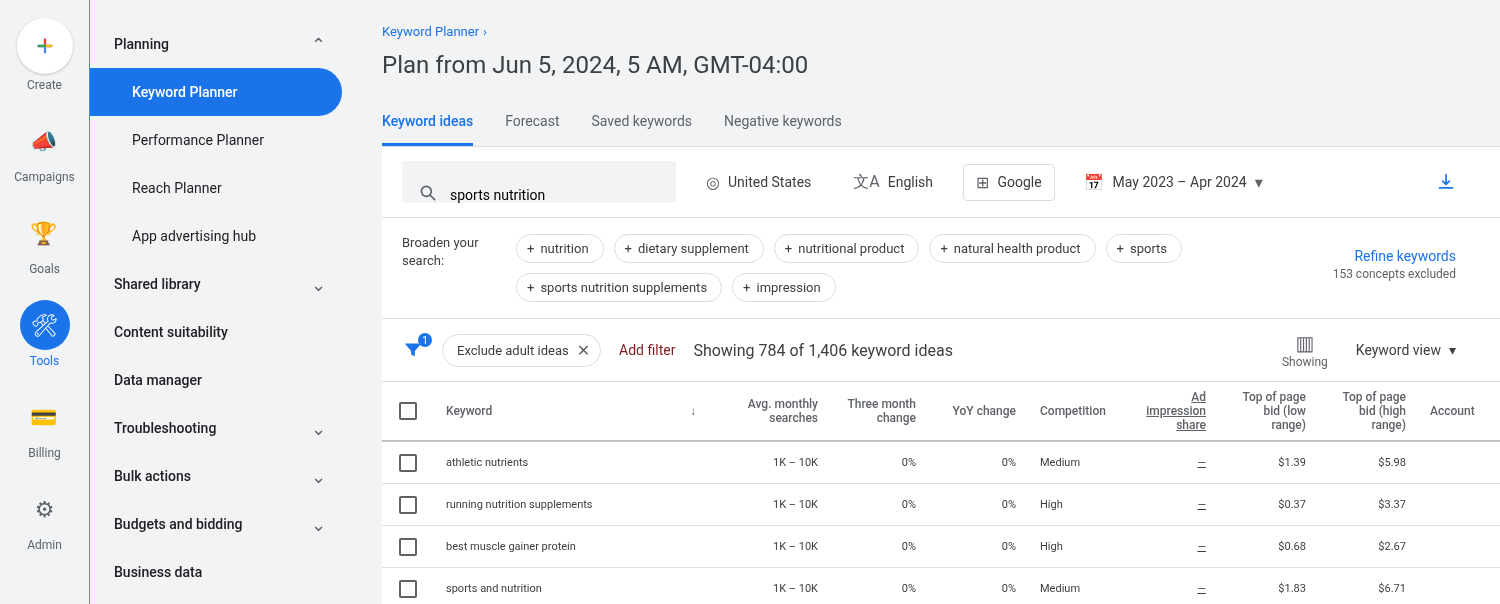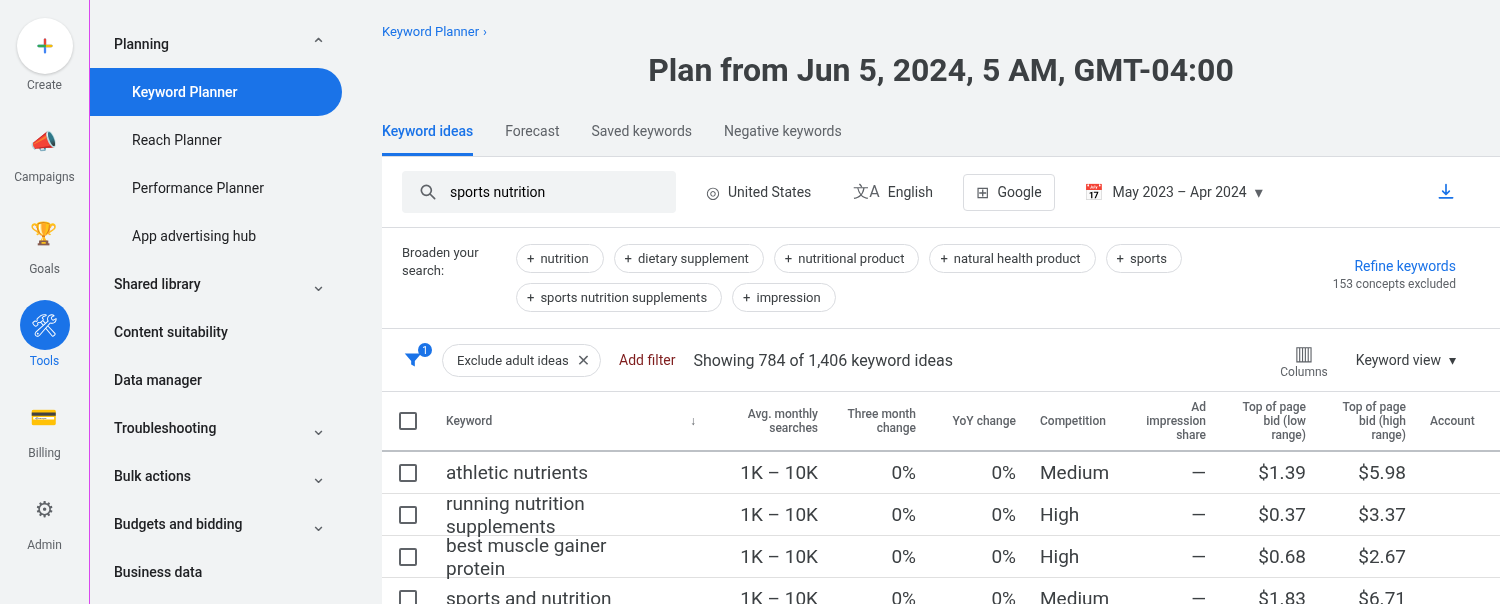--- a/index.html
+++ b/index.html
@@ -17,28 +17,28 @@
 
 .sidebar { width: 260px; background: #f1f3f4; padding: 20px 0 0 0; }
 .side-section { padding: 0 24px; height: 48px; display: flex; align-items: center; justify-content: space-between; color: #202124; font-size: 14px; font-weight: 500; cursor: pointer; gap: 34px; }
 .side-item { padding: 0 24px 0 42px; height: 48px; display: flex; align-items: center; font-size: 14px; color: #202124; cursor: pointer; border-radius: 0 24px 24px 0; margin-right: 8px; }
 .side-item.active { background: #1a73e8; color: #fff; font-weight: 500; }
 .chev { font-size: 18px; color: #5f6368; }
 
 
 .main { flex: 1; padding: 24px 0 0 32px; overflow: hidden; display: flex; flex-direction: column; }
 .breadcrumb { font-size: 13px; color: #1a73e8; display: flex; align-items: center; gap: 4px; }
-.page-title { font-size: 32px; color: #3c4043; margin-top: 12px; font-weight: 700; text-align: center; }
+.page-title { font-size: 24px; color: #3c4043; margin-top: 12px; font-weight: 400; }
 .tabs { display: flex; gap: 32px; margin-top: 20px; border-bottom: 1px solid #dadce0; }
 .tab { padding: 14px 0; font-size: 14px; color: #5f6368; cursor: pointer; border-bottom: 3px solid transparent; }
 .tab.active { color: #1a73e8; border-bottom-color: #1a73e8; font-weight: 500; }
 
 .card { background: #fff; margin-top: 0; flex: 1; display: flex; flex-direction: column; }
 .filters-row { display: flex; align-items: center; padding: 14px 20px; gap: 18px; }
-.search-box { background: #f1f3f4; border-radius: 4px; display: flex; align-items: center; padding: 0 16px; height: 42px; width: 274px; }
+.search-box { background: #f1f3f4; border-radius: 4px; display: flex; align-items: flex-end; padding: 0 16px; height: 42px; width: 274px; }
 .search-box input { border: none; background: transparent; outline: none; font-size: 14px; flex: 1; margin-left: 12px; }
 .filter-pill { display: flex; align-items: center; gap: 8px; font-size: 14px; color: #3c4043; cursor: pointer; padding: 8px 12px; border-radius: 4px; }
 .filter-pill.boxed { border: 1px solid #dadce0; }
 .filter-pill .ic { color: #5f6368; font-size: 16px; }
 .dl-icon { margin-left: auto; color: #1a73e8; font-size: 20px; cursor: pointer; margin-right: 24px; }
 
 .broaden-row { display: flex; align-items: flex-start; padding: 16px 20px; border-top: 1px solid #dadce0; gap: 24px; }
 .broaden-label { font-size: 13px; color: #3c4043; width: 90px; line-height: 1.4; }
 .chips { display: flex; flex-wrap: wrap; gap: 10px; flex: 1; }
 .chip { border: 1px solid #dadce0; border-radius: 18px; padding: 6px 14px 6px 10px; font-size: 13px; color: #3c4043; display: flex; align-items: center; gap: 6px; cursor: pointer; }
@@ -64,25 +64,25 @@
 .thead { font-size: 12px; color: #5f6368; font-weight: 500; min-height: 60px; border-bottom: 2px solid #bdc1c6; }
 .th, .td { padding: 8px 12px; }
 .th { display: flex; align-items: center; }
 .th.r, .td.r { justify-content: flex-end; text-align: right; }
 .c-cb { width: 52px; display: flex; justify-content: center; }
 .c-kw { width: 244px; }
 .c-vol { width: 152px; }
 .c-3m { width: 98px; }
 .c-yoy { width: 100px; }
 .c-comp { width: 100px; }
-.c-imp { width: 90px; }
+.c-imp { width: 90px; text-decoration: underline; }
 .c-low { width: 100px; }
 .c-high { width: 100px; }
 .c-acc { width: 60px; }
-.trow { font-size: 19px; color: #3c4043; height: 42px; border-bottom: 1px solid #e0e0e0; }
+.trow { font-size: 11px; color: #3c4043; height: 42px; border-bottom: 1px solid #e0e0e0; }
 .cb { width: 18px; height: 18px; border: 2px solid #5f6368; border-radius: 2px; cursor: pointer; }
 .sort-ic { color: #5f6368; margin-right: 6px; }
 
 
 svg { display: block; }
 </style>
 </head>
 <body>
 
 <div class="rail">
@@ -121,24 +121,24 @@
 
 <div class="sidebar">
   <div class="side-section">
     <span>Planning</span>
     <span class="chev">⌃</span>
   </div>
   <div class="side-item active">
       <span>Keyword Planner</span>
     </div>
   <div class="side-item">
+      <span>Performance Planner</span>
+    </div>
+  <div class="side-item">
       <span>Reach Planner</span>
-    </div>
-  <div class="side-item">
-      <span>Performance Planner</span>
     </div>
   <div class="side-item">
       <span>App advertising hub</span>
     </div>
 
   <div class="side-section">
       <span>Shared library</span>
       <span class="chev">⌄</span>
     </div>
   <div class="side-section">
@@ -260,21 +260,21 @@
       </div>
       <div class="filter-chip">
         <span>Exclude adult ideas</span>
         <span class="x">✕</span>
       </div>
       <span class="add-filter">Add filter</span>
       <span class="showing">Showing 784 of 1,406 keyword ideas</span>
       <div class="toolbar-right">
         <div class="cols-btn">
           <span class="ic">▥</span>
-          <span>Columns</span>
+          <span>Showing</span>
         </div>
         <div class="kv-toggle">
           <span>Keyword view</span>
           <span>▾</span>
         </div>
       </div>
     </div>
 
     <div class="table">
       <div class="thead">

